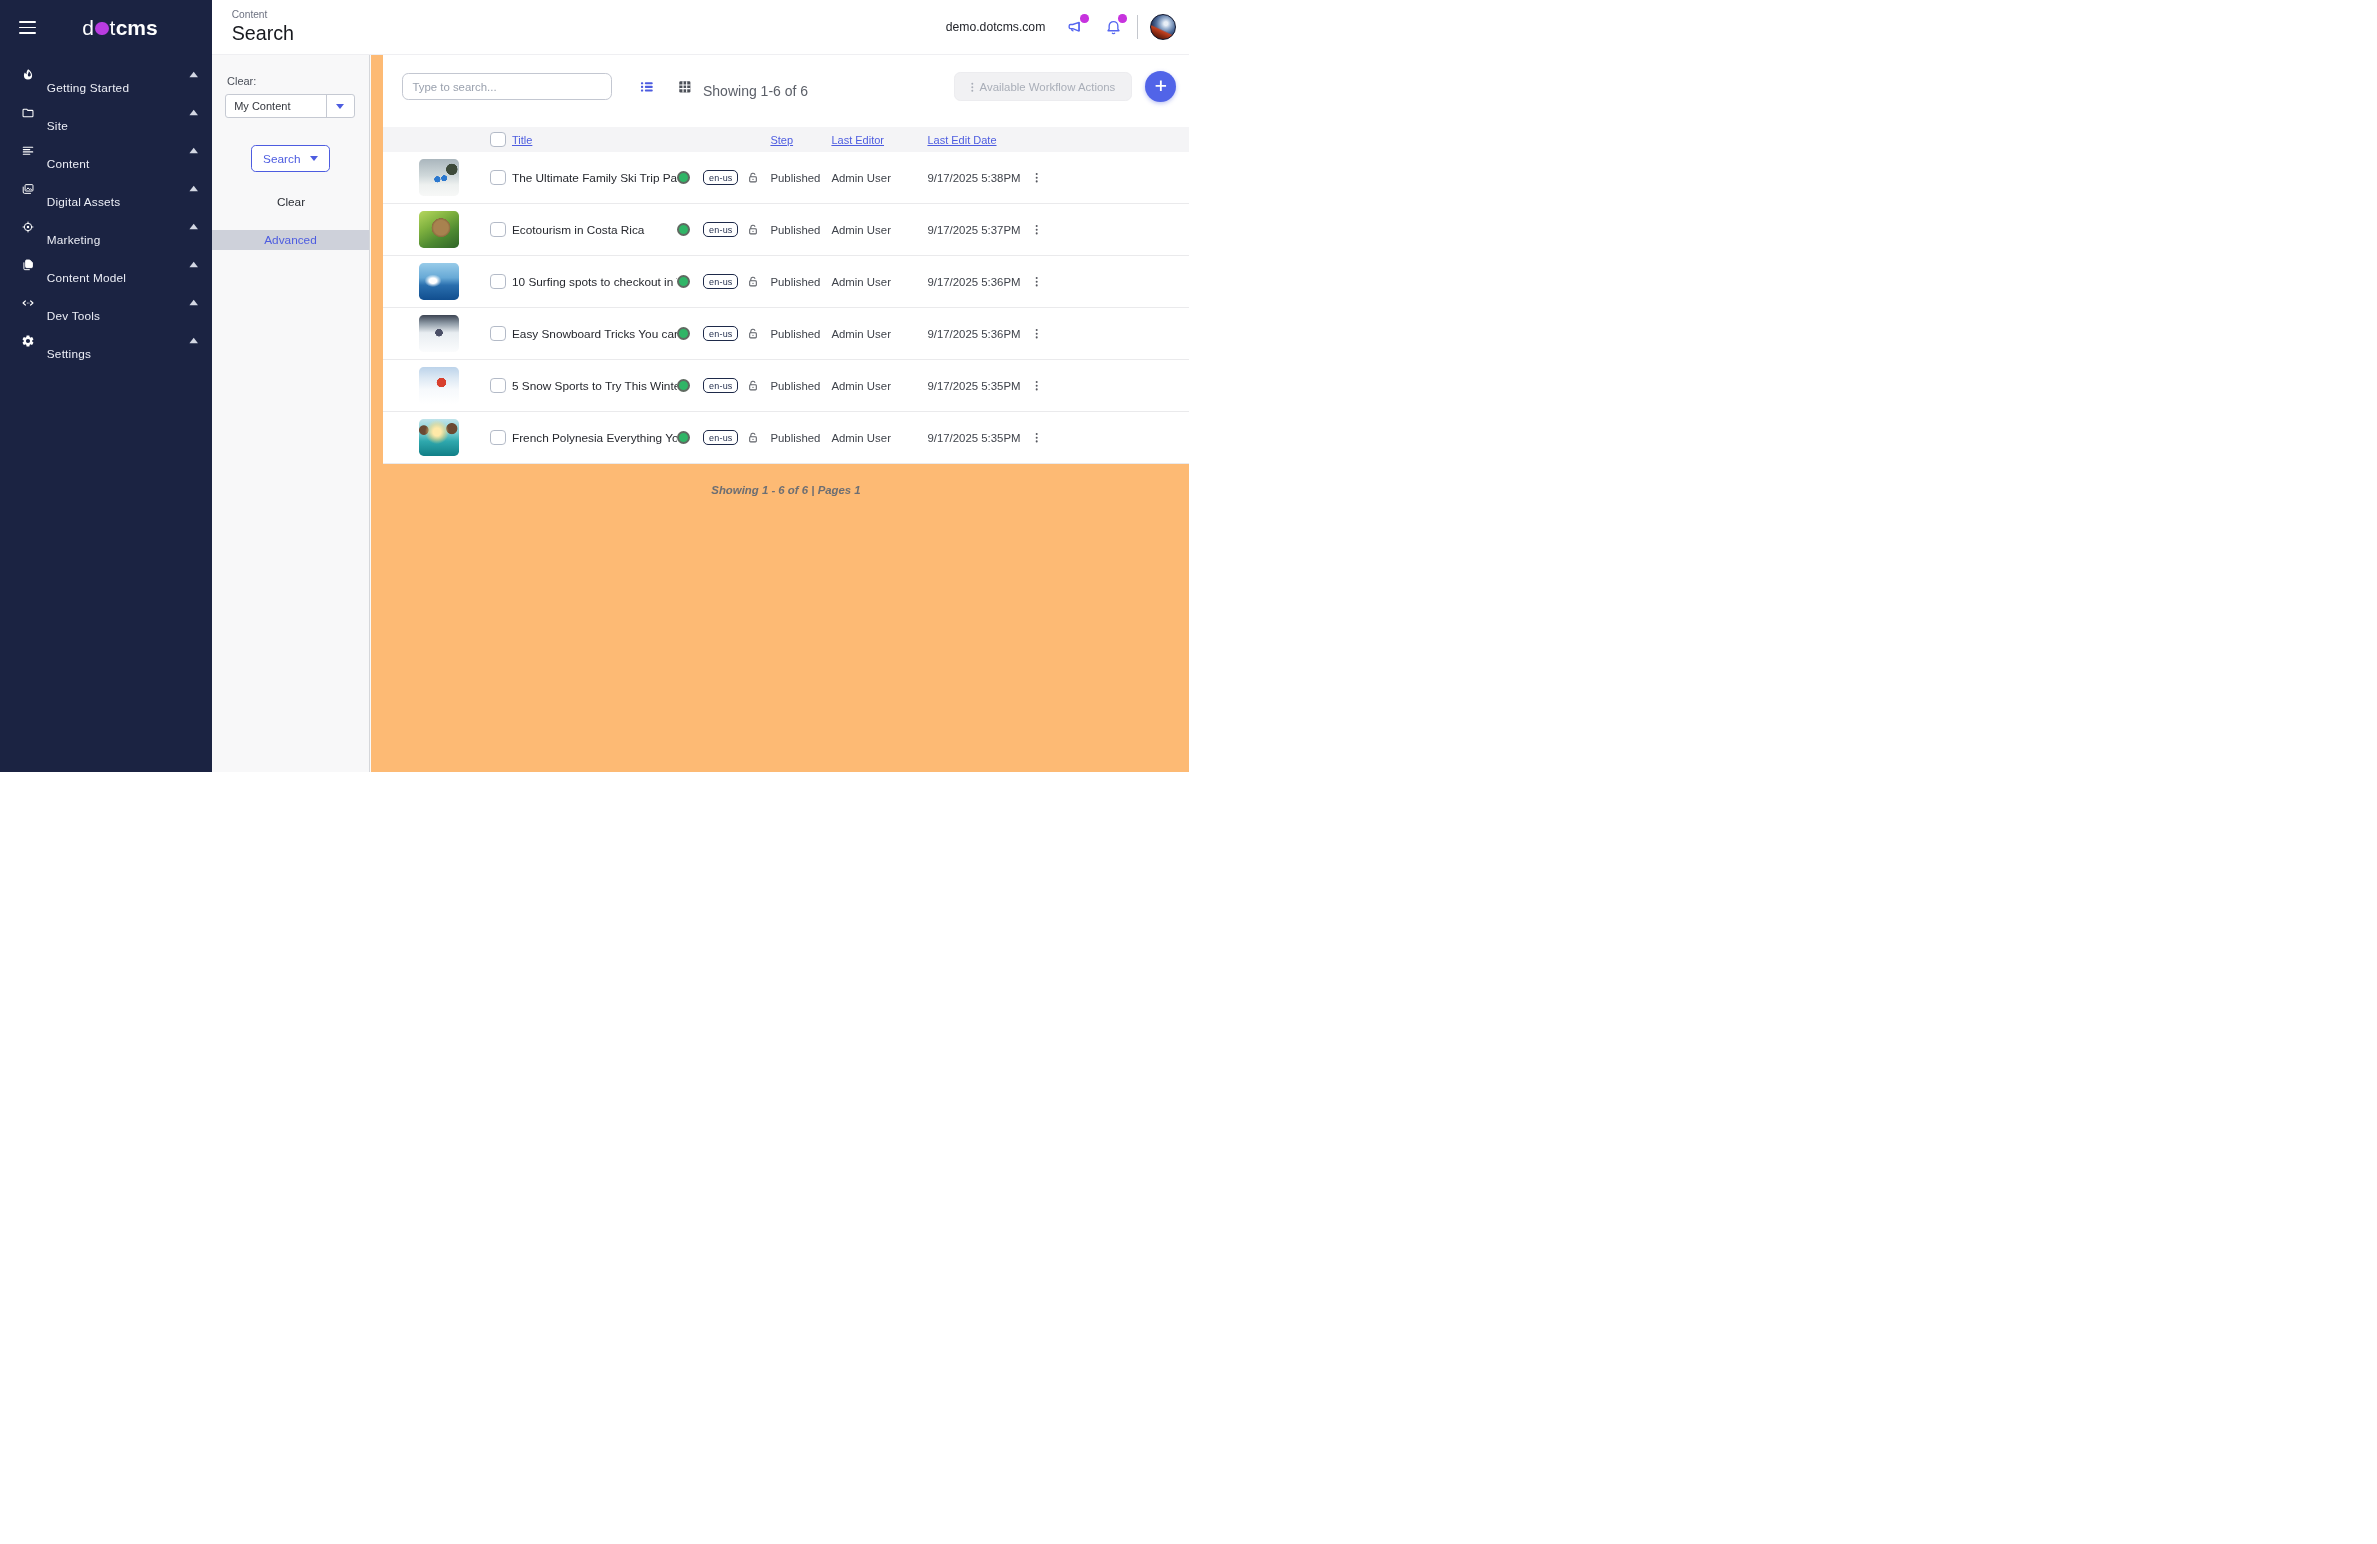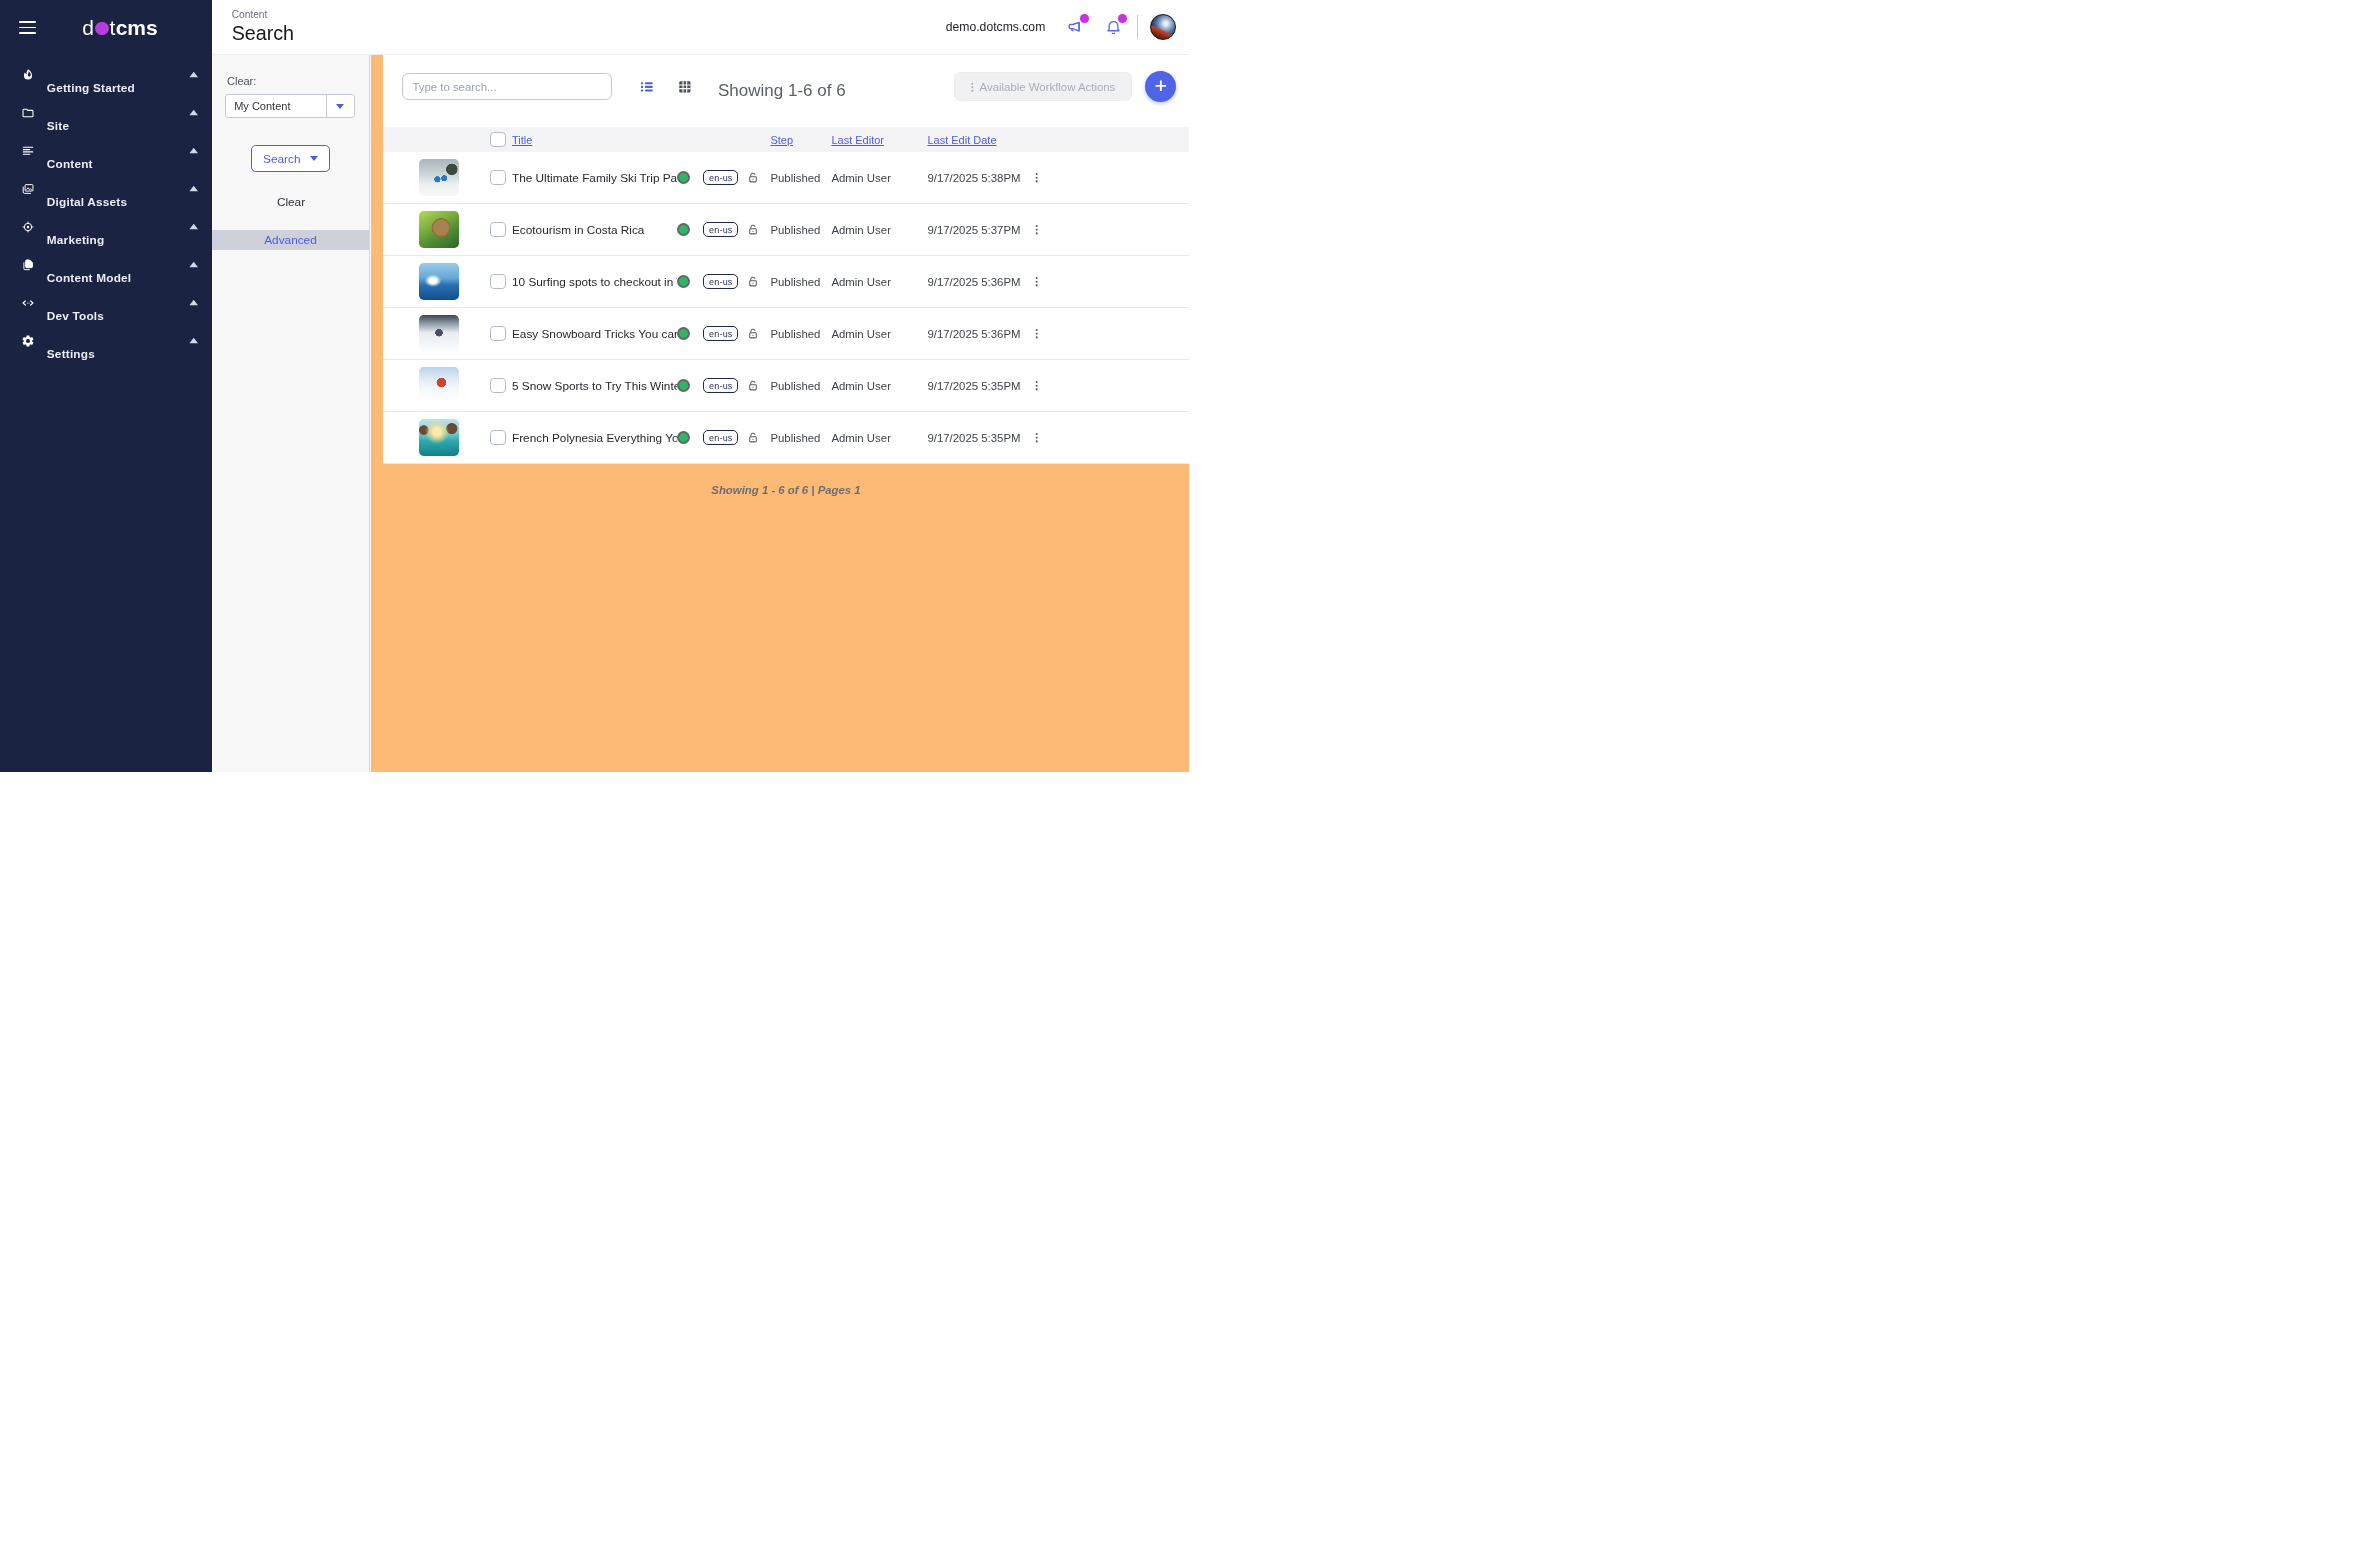--- a/index.html
+++ b/index.html
@@ -12,21 +12,21 @@
   .side-top { height:55px; display:flex; align-items:center; padding:0 19px; }
   .hamburger { width:17.3px; cursor:pointer; }
   .hamburger span { display:block; height:1.9px; background:#fff; border-radius:1.6px; margin:3.3px 0; }
   .logo { margin-left:46px; display:flex; align-items:center; font-size:21px; color:#fff; letter-spacing:0.4px; }
   .logo .lt { font-weight:300; }
   .logo .dot { width:13.4px; height:13.4px; border-radius:50%; background:#b93ce0; display:inline-block; margin:2.4px 0.8px 0; }
   .logo .bold { font-weight:800; letter-spacing:0; }
   .nav { padding-top:0.8px; }
   .nav-item { height:38px; display:flex; align-items:center; padding:0 13.4px 0 21px; cursor:pointer; }
   .nav-item .nicon { width:14px; height:14px; flex:0 0 14px; display:flex; align-items:center; }
-  .nav-item .nlabel { margin-left:11.8px; color:#eceef6; font-size:11.8px; font-weight:700; letter-spacing:0.2px; flex:1;margin-top:26px; }
+  .nav-item .nlabel { margin-left:11.8px; color:#eceef6; font-size:11.8px; font-weight:400; letter-spacing:0.2px; flex:1;margin-top:26px; }
   .nav-item .caret-up { flex:0 0 9.4px; }
 
   
   .topbar { position:absolute; left:212px; right:0; top:0; height:55px; background:#fff; border-bottom:0.8px solid #efeff2; display:flex; align-items:center; justify-content:space-between; padding:0 12.6px 0 19.7px; z-index:4; }
   .page-head .crumb { font-size:10.2px; color:#6c7180; margin-bottom:2.4px; }
   .page-head .ptitle { font-size:19.7px; color:#17191e; font-weight:400; }
   .topbar-right { display:flex; align-items:center; }
   .host { font-size:12.2px; color:#22242a; margin-right:20.4px; }
   .icon-btn { position:relative; width:19px; height:19px; margin-right:19px; cursor:pointer; }
   .icon-btn .badge { position:absolute; top:-3.1px; right:-3.9px; width:8.6px; height:8.6px; border-radius:50%; background:#c733de; }
@@ -49,21 +49,21 @@
   .advanced { position:absolute; left:0; top:175px; width:100%; height:20px; background:#ced1da; display:flex; align-items:center; justify-content:center; font-size:11.8px; color:#4d5ce0; cursor:pointer; }
 
   
   .main { position:absolute; left:371px; top:55px; right:0; bottom:0; background:#fdba74;padding-left:12px; }
   .toolbar { position:relative; height:72px; background:#fff; }
   .search-input { position:absolute; left:19px; top:18px; width:210px; height:27px; border:1.2px solid #c3c7d1; border-radius:6.3px; padding:0 9.4px; font-size:11.4px; color:#33363d; font-family:inherit; background:#fff; outline:none; }
   .search-input::placeholder { color:#9aa1ae; }
   .view-btn { position:absolute; top:23.6px; width:15.7px; height:15.7px; cursor:pointer; }
   .view-list { left:256px; }
   .view-grid { left:294px; }
-  .showing { position:absolute; left:335px; top:0; height:72px; display:flex; align-items:center; font-size:17px; color:#5b5f68;text-align:center; }
+  .showing { position:absolute; left:320px; top:0; height:72px; display:flex; align-items:center; font-size:14px; color:#5b5f68;text-align:center; }
   .wf-btn { position:absolute; right:57px; top:17.3px; height:29px; padding:0 15.7px 0 11px; background:#f1f1f3; border:0.8px solid #ececef; border-radius:6.3px; color:#a9aeb8; font-size:11.4px; display:flex; align-items:center; gap:1px; cursor:default; font-family:inherit; }
   .fab { position:absolute; right:12.6px; top:15.7px; width:31px; height:31px; border-radius:50%; background:#5164e8; border:none; color:#fff; cursor:pointer; display:flex; align-items:center; justify-content:center; box-shadow:0 1.6px 4.7px rgba(60,80,220,.35); }
   .fab svg { display:block; }
 
   
   .trow { display:grid; grid-template-columns:36px 40px 31px 15.7px 6.3px 1fr 13.4px 13.4px 35px 7.9px 14px 10.2px 61px 96px 97px 1fr; align-items:center; }
   .thead { height:25px; background:#f4f4f6; }
   .thead a { font-size:11px; color:#4d5ce0; text-decoration:underline; cursor:pointer; }
   .row { height:52px; background:#fff; border-bottom:0.8px solid #eaeaec; }
   .checkbox { width:15.7px; height:15.7px; border:1.6px solid #b3bac7; border-radius:3.9px; background:#fff; cursor:pointer; }

